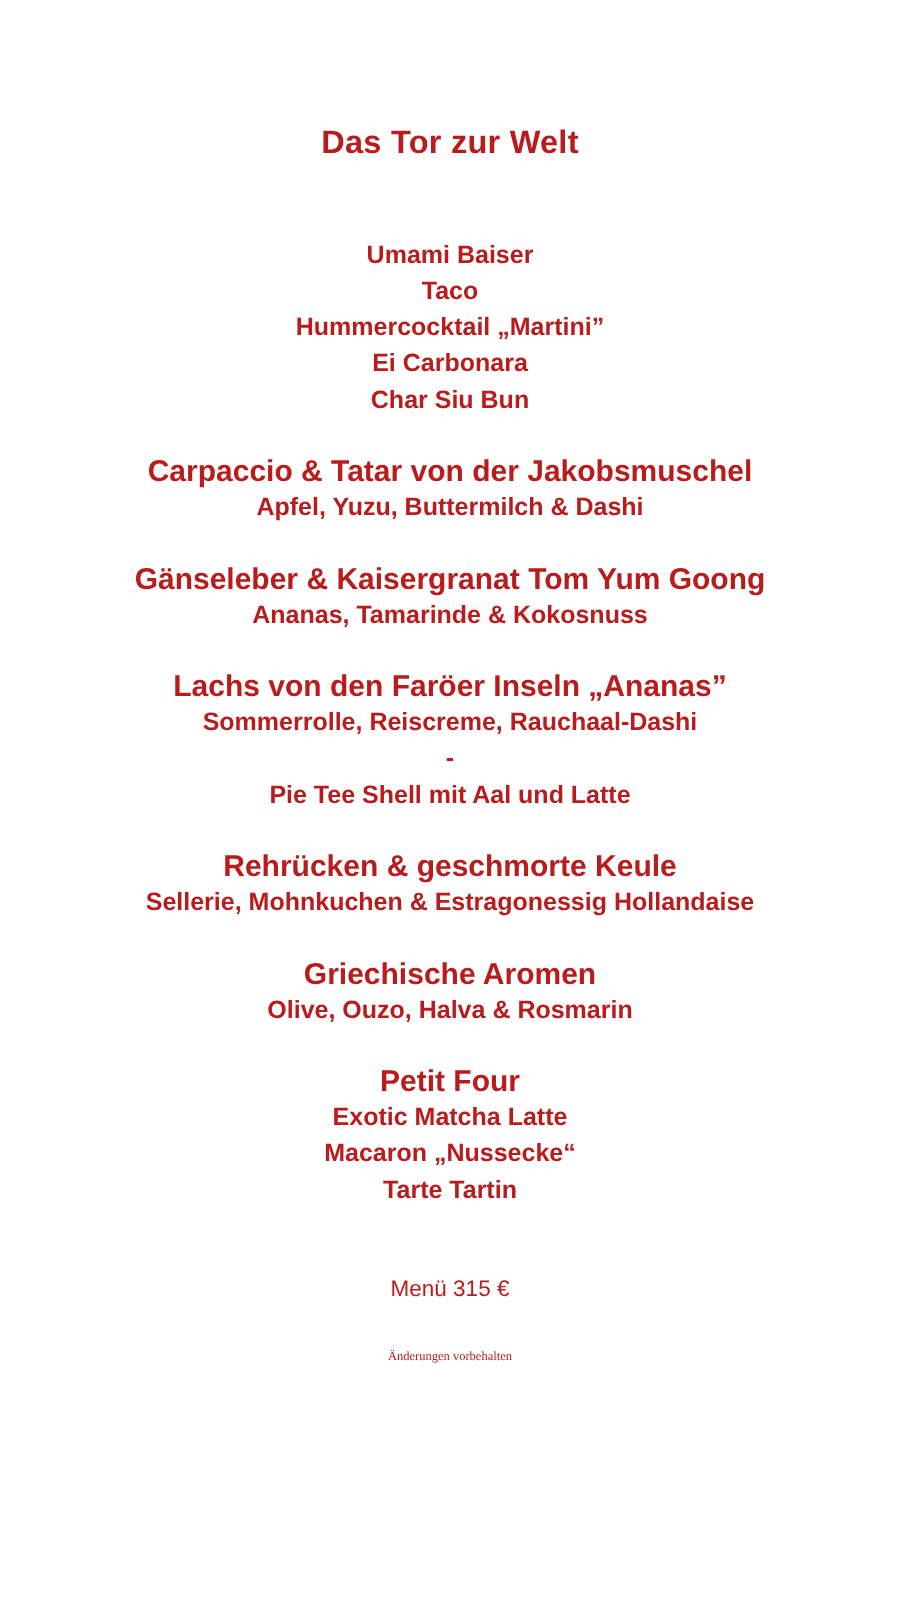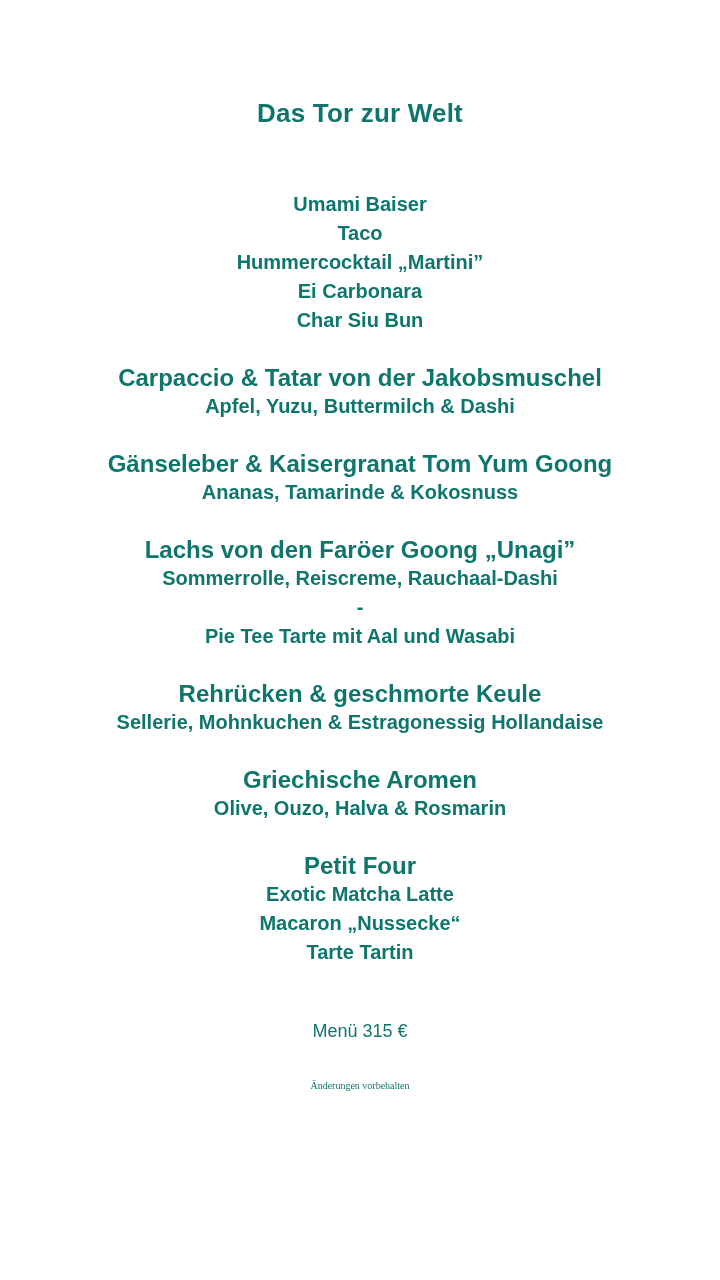--- a/index.html
+++ b/index.html
@@ -6,21 +6,21 @@
     margin: 0;
     padding: 0;
     background: #ffffff;
   }
   .page {
     position: relative;
     width: 720px;
     height: 1280px;
     margin: 0 auto;
     background: #ffffff;
-    color: #0f766e;
+    color: #b91c1c;
     font-family: "Liberation Sans", "DejaVu Sans", sans-serif;
     text-align: center;
     overflow: hidden;
   }
   .menu-title {
     margin-top: 96px;
     font-size: 26px;
     line-height: 34px;
     font-weight: 700;
     letter-spacing: 0.2px;
@@ -74,24 +74,24 @@
     <div class="course-name">Carpaccio &amp; Tatar von der Jakobsmuschel</div>
     <div class="line">Apfel, Yuzu, Buttermilch &amp; Dashi</div>
   </div>
 
   <div class="course">
     <div class="course-name">Gänseleber &amp; Kaisergranat Tom Yum Goong</div>
     <div class="line">Ananas, Tamarinde &amp; Kokosnuss</div>
   </div>
 
   <div class="course">
-    <div class="course-name">Lachs von den Faröer Goong „Unagi”</div>
+    <div class="course-name">Lachs von den Faröer Inseln „Ananas”</div>
     <div class="line">Sommerrolle, Reiscreme, Rauchaal-Dashi</div>
     <div class="line">-</div>
-    <div class="line">Pie Tee Tarte mit Aal und Wasabi</div>
+    <div class="line">Pie Tee Shell mit Aal und Latte</div>
   </div>
 
 
   <div class="course">
     <div class="course-name">Rehrücken &amp; geschmorte Keule</div>
     <div class="line">Sellerie, Mohnkuchen &amp; Estragonessig Hollandaise</div>
   </div>
 
   <div class="course">
     <div class="course-name">Griechische Aromen</div>

